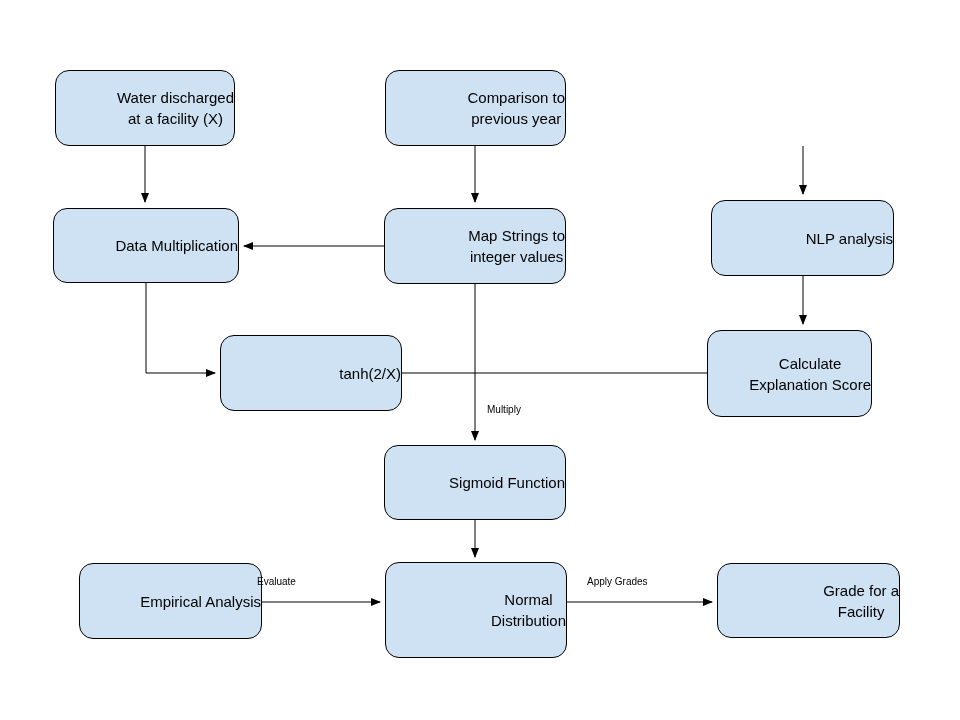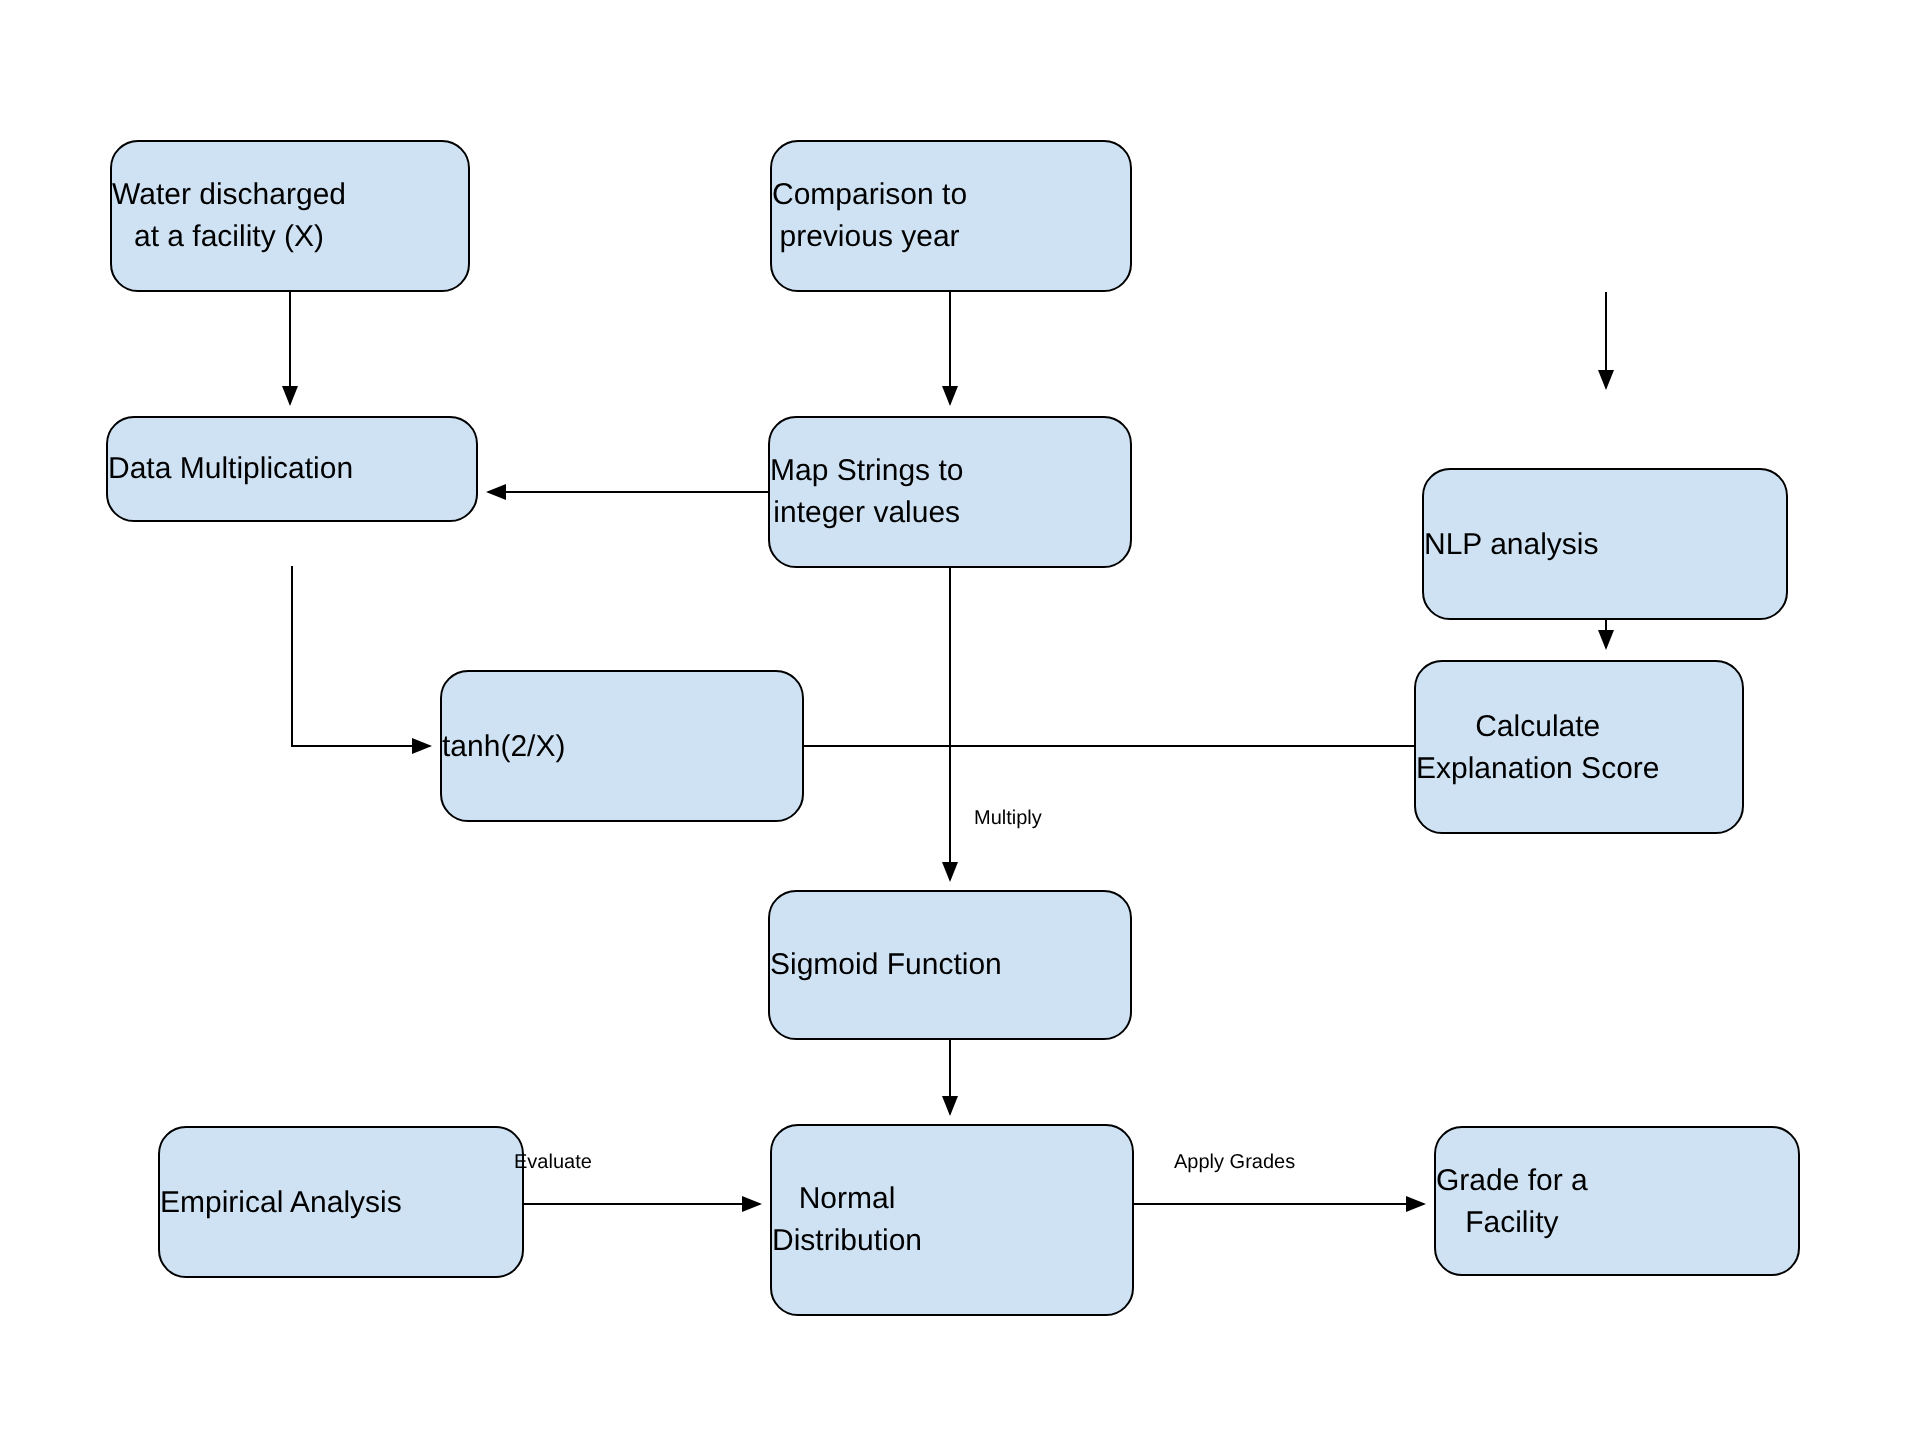--- a/index.html
+++ b/index.html
@@ -23,43 +23,43 @@
     height: 720px;
   }
   .node {
     position: absolute;
     box-sizing: border-box;
     background: var(--node-fill, #cfe2f3);
     border: 1px solid var(--node-border, #000000);
     border-radius: 14px;
     display: flex;
     align-items: center;
-    justify-content: flex-start;
+    justify-content: flex-end;
     text-align: center;
   }
   .node-label {
     white-space: pre-line;
     font-size: 15px;
     line-height: 21px;
     color: var(--text-color, #000000);
   }
   .edge-label {
     position: absolute;
     font-size: 10px;
     line-height: 18px;
     color: var(--text-color, #000000);
     white-space: nowrap;
   }
   
   #n-water      { left: 55px;  top: 70px;  width: 180px; height: 76px; }
   #n-comparison { left: 385px; top: 70px;  width: 181px; height: 76px; }
   #n-explsent   { left: 712px; top: 70px;  width: 183px; height: 76px; }
-  #n-datamult   { left: 53px;  top: 208px; width: 186px; height: 53px; }
+  #n-datamult   { left: 53px;  top: 208px; width: 186px; height: 75px; }
   #n-mapstrings { left: 384px; top: 208px; width: 182px; height: 76px; }
-  #n-nlp        { left: 711px; top: 200px; width: 183px; height: 76px; margin-top: 34px; }
+  #n-nlp        { left: 711px; top: 200px; width: 183px; height: 76px; }
   #n-tanh       { left: 220px; top: 335px; width: 182px; height: 76px; }
   #n-calcscore  { left: 707px; top: 330px; width: 165px; height: 87px; }
   #n-sigmoid    { left: 384px; top: 445px; width: 182px; height: 75px; }
   #n-normal     { left: 385px; top: 562px; width: 182px; height: 96px; }
   #n-empirical  { left: 55px;  top: 563px; width: 183px; height: 76px; margin-left: 24px; }
   #n-grade      { left: 717px; top: 563px; width: 183px; height: 75px; }
   
   #lbl-multiply    { left: 487px; top: 401px; }
   #lbl-evaluate    { left: 257px; top: 573px; }
   #lbl-applygrades { left: 587px; top: 573px; }

